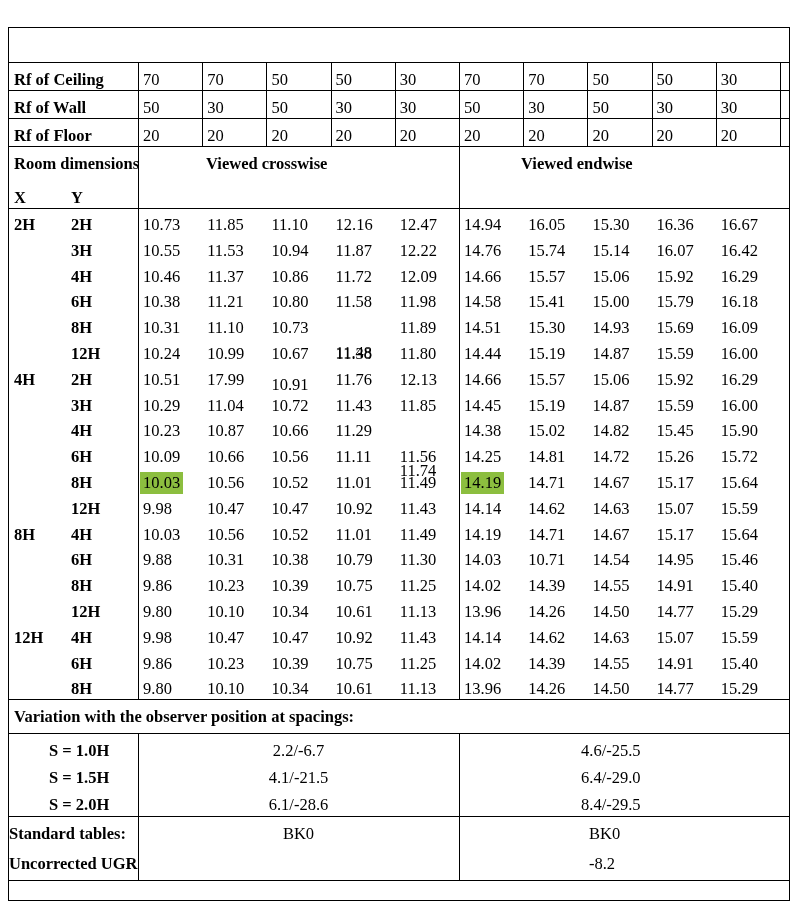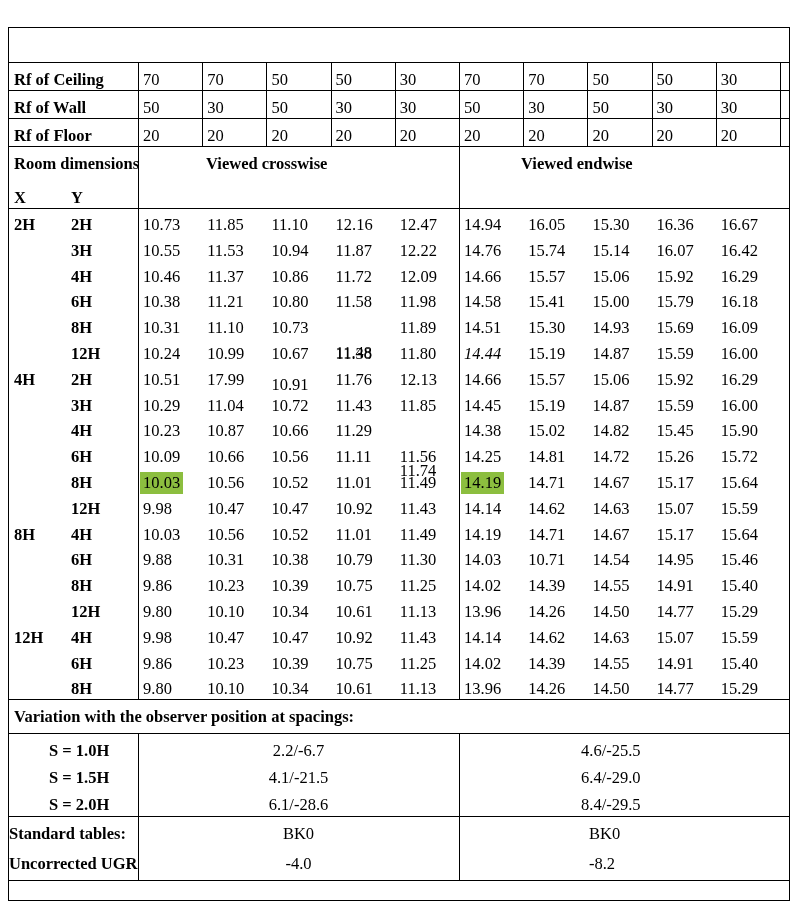--- a/index.html
+++ b/index.html
@@ -234,21 +234,21 @@
         <div class="dat" style="left: 519.2px; top: 290.2px;">15.30</div>
         <div class="dat" style="left: 583.4px; top: 290.2px;">14.93</div>
         <div class="dat" style="left: 647.6px; top: 290.2px;">15.69</div>
         <div class="dat" style="left: 711.8px; top: 290.2px;">16.09</div>
         <div class="dat b" style="left: 62px; top: 316px;">12H</div>
         <div class="dat" style="left: 134px; top: 316px;">10.24</div>
         <div class="dat" style="left: 198.2px; top: 316px;">10.99</div>
         <div class="dat" style="left: 262.4px; top: 316px;">10.67</div>
         <div class="dat" style="left: 326.6px; top: 316px;">11.38</div>
         <div class="dat" style="left: 390.8px; top: 316px;">11.80</div>
-        <div class="dat" style="left: 455px; top: 316px; font-style: italic;">14.44</div>
+        <div class="dat" style="left: 455px; top: 316px;">14.44</div>
         <div class="dat" style="left: 519.2px; top: 316px;">15.19</div>
         <div class="dat" style="left: 583.4px; top: 316px;">14.87</div>
         <div class="dat" style="left: 647.6px; top: 316px;">15.59</div>
         <div class="dat" style="left: 711.8px; top: 316px;">16.00</div>
         <div class="dat b" style="left: 5px; top: 341.8px;">4H</div>
         <div class="dat b" style="left: 62px; top: 341.8px;">2H</div>
         <div class="dat" style="left: 134px; top: 341.8px;">10.51</div>
         <div class="dat" style="left: 198.2px; top: 341.8px;">17.99</div>
         <div class="dat" style="left: 262.4px; top: 347px;">10.91</div>
         <div class="dat" style="left: 326.6px; top: 341.8px;">11.76</div>
@@ -415,21 +415,20 @@
         <div class="foot-val" style="left: 572px; top: 767px;">8.4/-29.5</div>
       </div>
 
     <div class="hline" style="top:788px;"></div>
 
     <div class="foot-lbl" style="top:796px;">Standard tables:</div>
     <div class="foot-val" style="left:129px; top:796px; width:321px;">BK0</div>
     <div class="foot-val" style="left:580px; top:796px;">BK0</div>
 
     <div class="foot-lbl" style="top:826px;">Uncorrected UGR</div>
-    <div class="foot-val" style="left:129px; top:826px; width:321px;">-4.0</div>
     <div class="foot-val" style="left:580px; top:826px;">-8.2</div>
 
     <div class="hline" style="top:852px;"></div>
 
     <div class="vline" style="left:129px; top:705px; height:147px;"></div>
     <div class="vline" style="left:450px; top:705px; height:147px;"></div>
 
   </div>
 </div>
 

